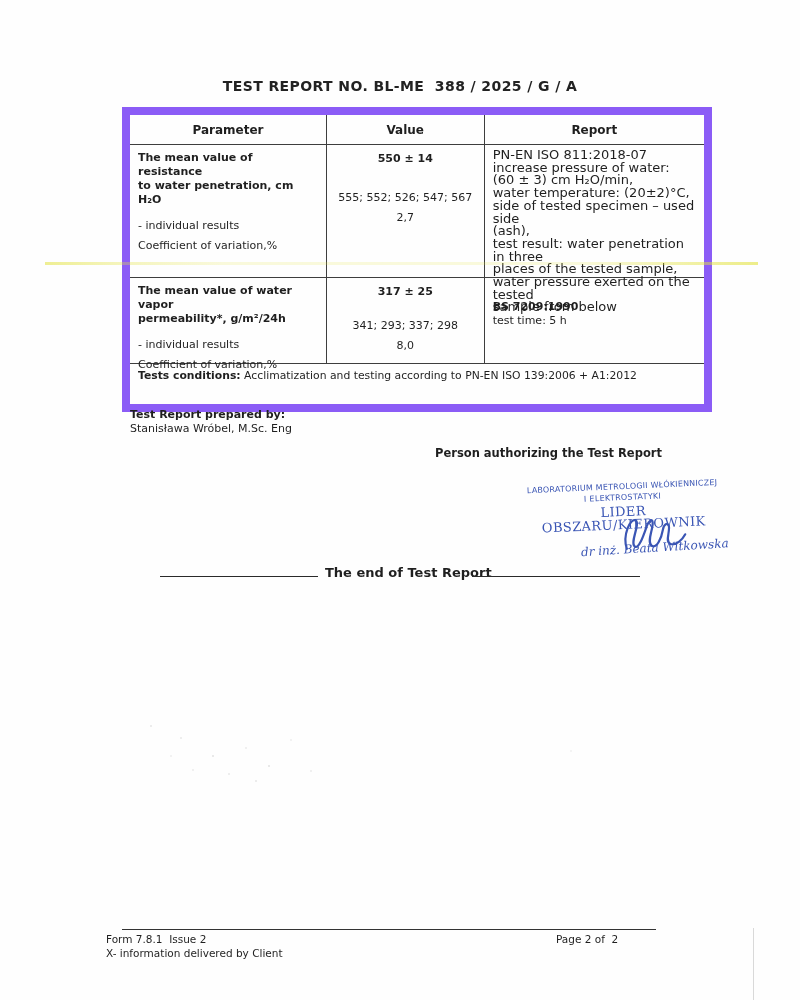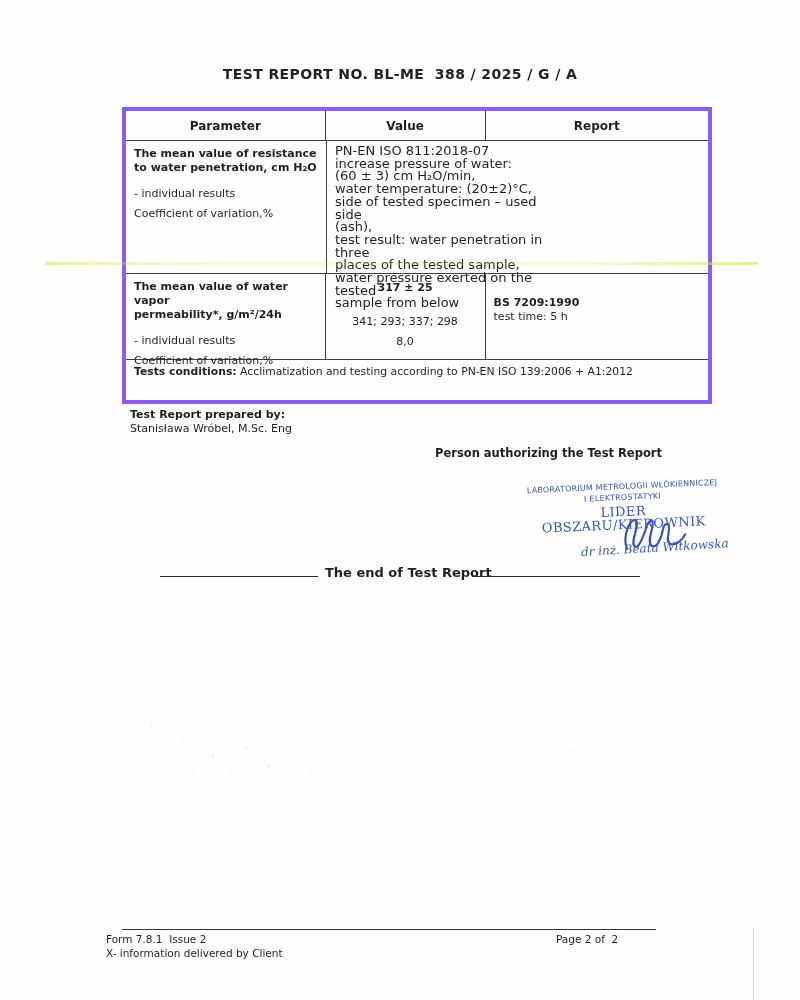--- a/index.html
+++ b/index.html
@@ -6,28 +6,28 @@
   .page{
     position:relative;width:800px;height:1000px;background:#fefefe;
     font-family:"DejaVu Sans","Liberation Sans",sans-serif;color:#1f1f1f;
     overflow:hidden;margin:0 auto;
   }
   .pre{white-space:pre;}
   .preline{white-space:pre-line;}
 
   
   .title{
-    position:absolute;top:66px;left:0;width:800px;text-align:center;
+    position:absolute;top:78px;left:0;width:800px;text-align:center;
     font-weight:bold;font-size:14px;letter-spacing:.4px;color:#222;
   }
 
   
   .report-table{
     position:absolute;left:122px;top:107px;width:590px;
-    border:4px solid #8b5cf6;box-sizing:border-box;font-size:11px;
+    border:8px solid #8b5cf6;box-sizing:border-box;font-size:11px;
   }
   .t-row{display:flex;box-sizing:border-box;}
   .t-row.bordered{border-bottom:1.5px solid #3e3e3e;}
   .cell{box-sizing:border-box;padding:4px 8px;}
   .c1{width:201px;border-right:1.5px solid #3e3e3e;}
   .c2{width:161px;border-right:1.5px solid #3e3e3e;text-align:center;}
   .c3{width:224px;}
   .t-head{height:30px;font-weight:bold;font-size:12px;}
   .t-head .cell{display:flex;align-items:center;justify-content:center;padding:2px;}
   .t-r1{height:133px;}
@@ -112,20 +112,25 @@
       <div class="cell c3">Report</div>
     </div>
 
     <div class="t-row t-r1 bordered">
       <div class="cell c1">
         <div class="param-title preline">The mean value of resistance
 to water penetration, cm H₂O</div>
         <div class="param-sub1">- individual results</div>
         <div class="param-sub2">Coefficient of variation,%</div>
       </div>
+      <div class="cell c2">
+        <div class="val-mean">550 ± 14</div>
+        <div class="val-ind1">555; 552; 526; 547; 567</div>
+        <div class="val-cv">2,7</div>
+      </div>
       <div class="cell c3">
         <div class="remarks-text preline">PN-EN ISO 811:2018-07
 increase pressure of water:
 (60 ± 3) cm H₂O/min,
 water temperature: (20±2)°C,
 side of tested specimen – used side
 (ash),
 test result: water penetration in three
 places of the tested sample,
 water pressure exerted on the tested

